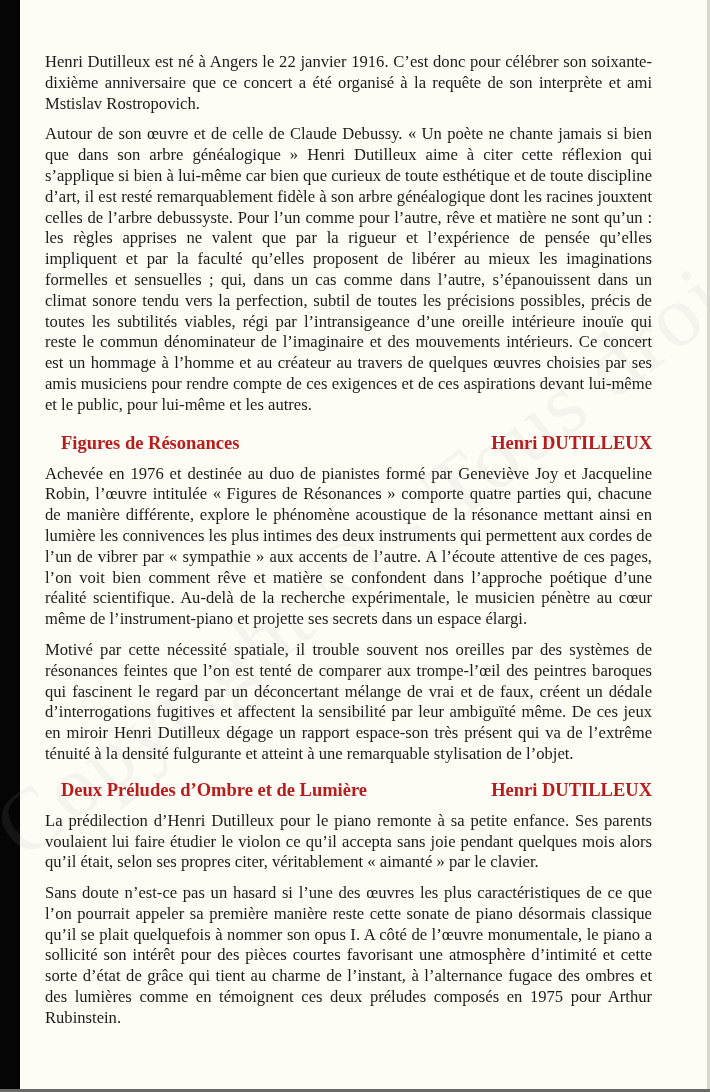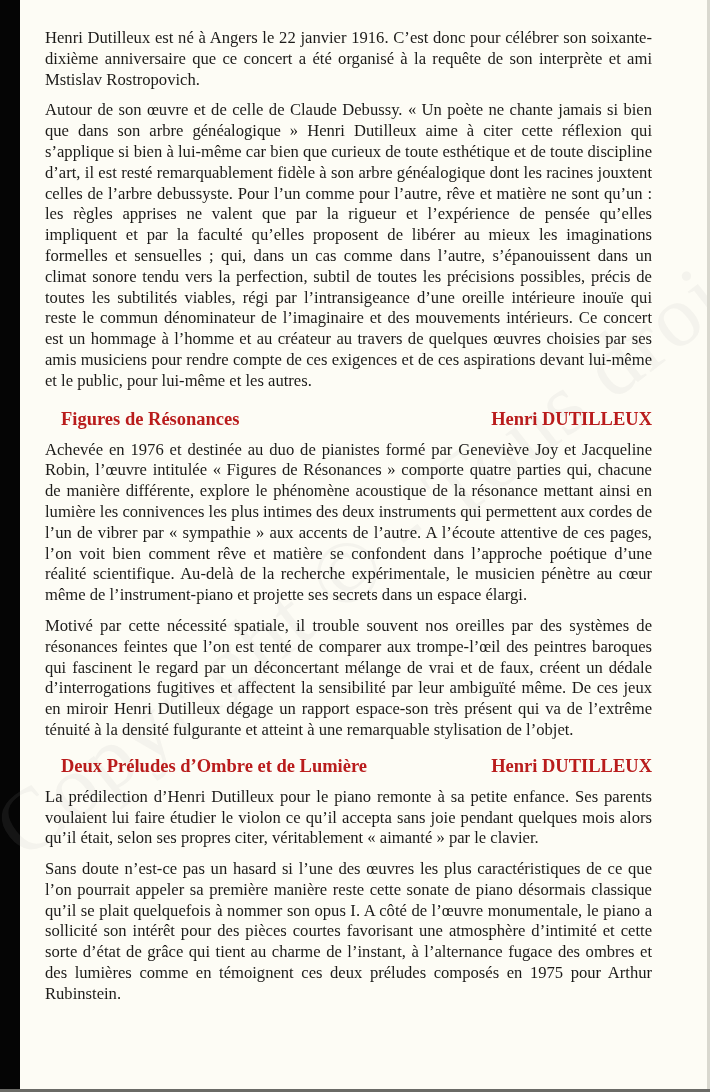--- a/index.html
+++ b/index.html
@@ -46,21 +46,21 @@
     font-family: "Liberation Serif", serif;
     font-size: 88px;
     color: rgba(170, 170, 170, 0.10);
     white-space: nowrap;
     pointer-events: none;
     letter-spacing: 2px;
   }
   .content {
     position: absolute;
     left: 25px;
-    top: 28px;
+    top: 52px;
     width: 607px;
   }
   .para {
     margin: 0 0 10px 0;
     font-family: "Liberation Serif", serif;
     font-size: 16.6px;
     line-height: 20.8px;
     color: #1c1b19;
     text-align: justify;
     hyphens: manual;

